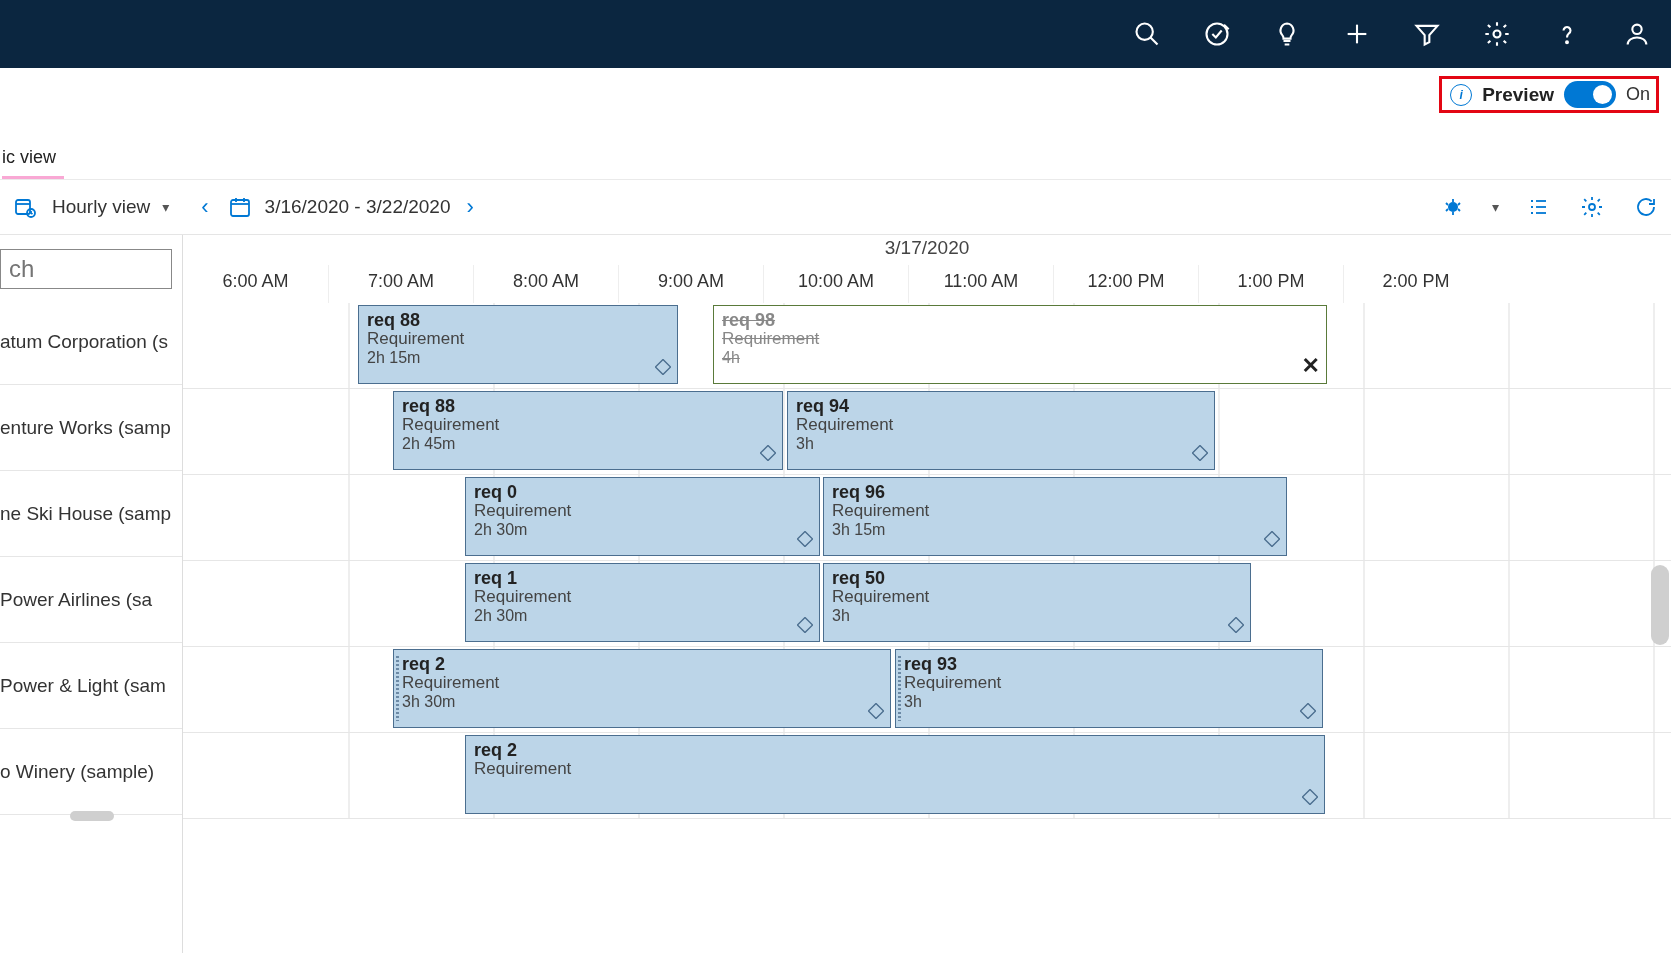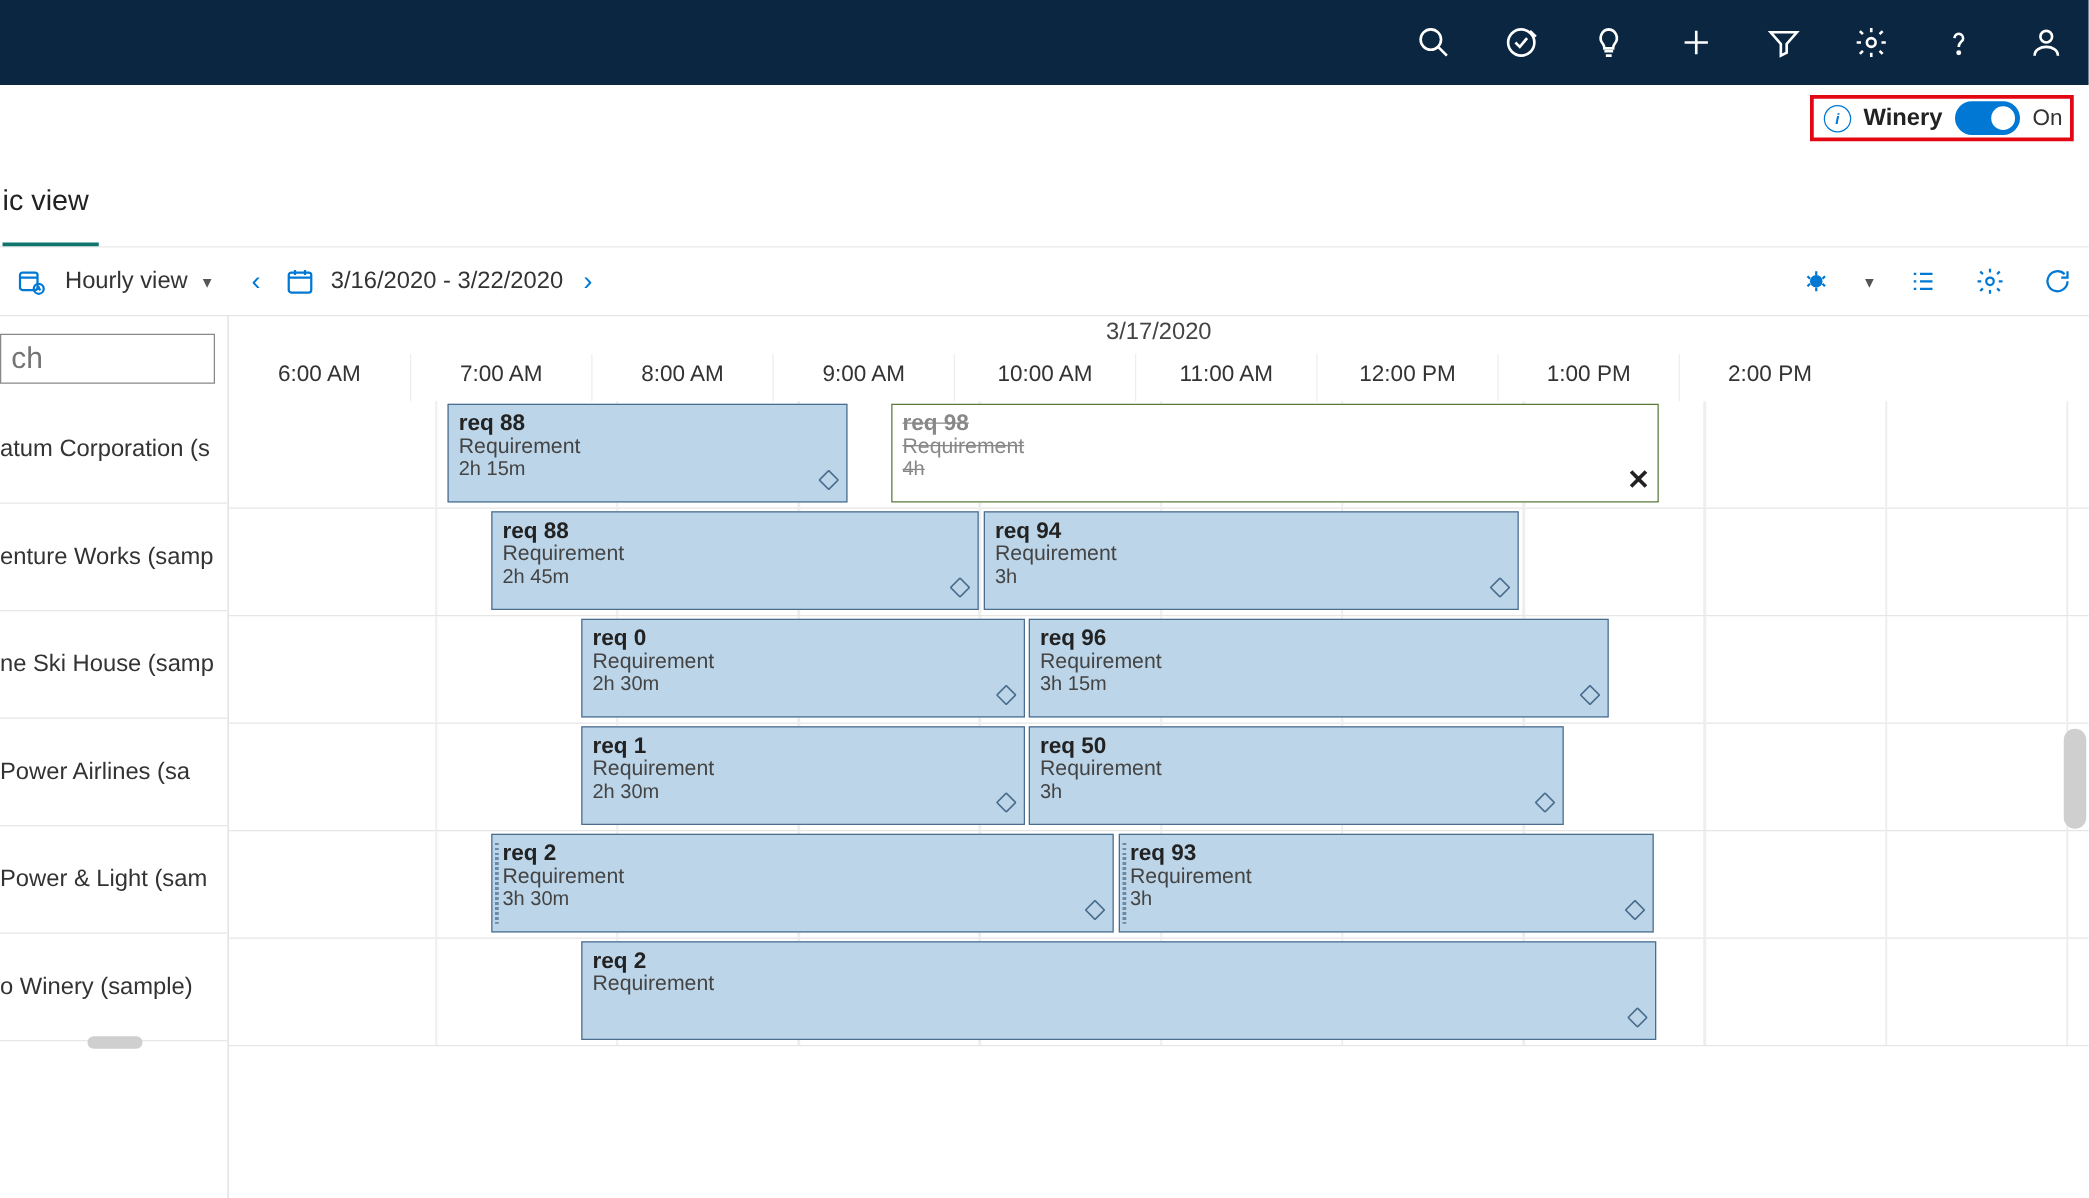--- a/index.html
+++ b/index.html
@@ -58,24 +58,24 @@
     position:absolute; top:4px; right:4px;
   }
   .toggle-on { font-size:18px; color:#333; }
 
   .view-tabs {
     padding: 34px 0 0 0;
     border-bottom: 1px solid #eaeaea;
   }
   .view-tab {
     display:inline-block;
-    padding: 0 8px 20px 0;
-    font-size:23px;
+    padding: 0 8px 8px 0;
+    font-size:18px;
     color:#222;
-    border-bottom: 3px solid #0f766e;
+    border-bottom: 3px solid #f9a8d4;
     margin-left: 2px;
   }
 
   .toolbar {
     display:flex;
     align-items:center;
     padding: 12px 10px;
     gap: 16px;
     border-bottom: 1px solid #e5e5e5;
     font-size:19px;
@@ -294,21 +294,21 @@
     <svg viewBox="0 0 24 24">
         <circle cx="12" cy="8" r="4"></circle>
         <path d="M4 21c0-4 4-6 8-6s8 2 8 6"></path>
       </svg>
   </div>
 </div>
 
 <div class="preview-bar">
   <div class="preview-box">
     <div class="info-circle">i</div>
-    <span class="preview-label">Winery</span>
+    <span class="preview-label">Preview</span>
     <div class="toggle">
         <div class="knob"></div>
       </div>
     <span class="toggle-on">On</span>
   </div>
 </div>
 
 <div class="view-tabs">
   <span class="view-tab">ic view</span>
 </div>

